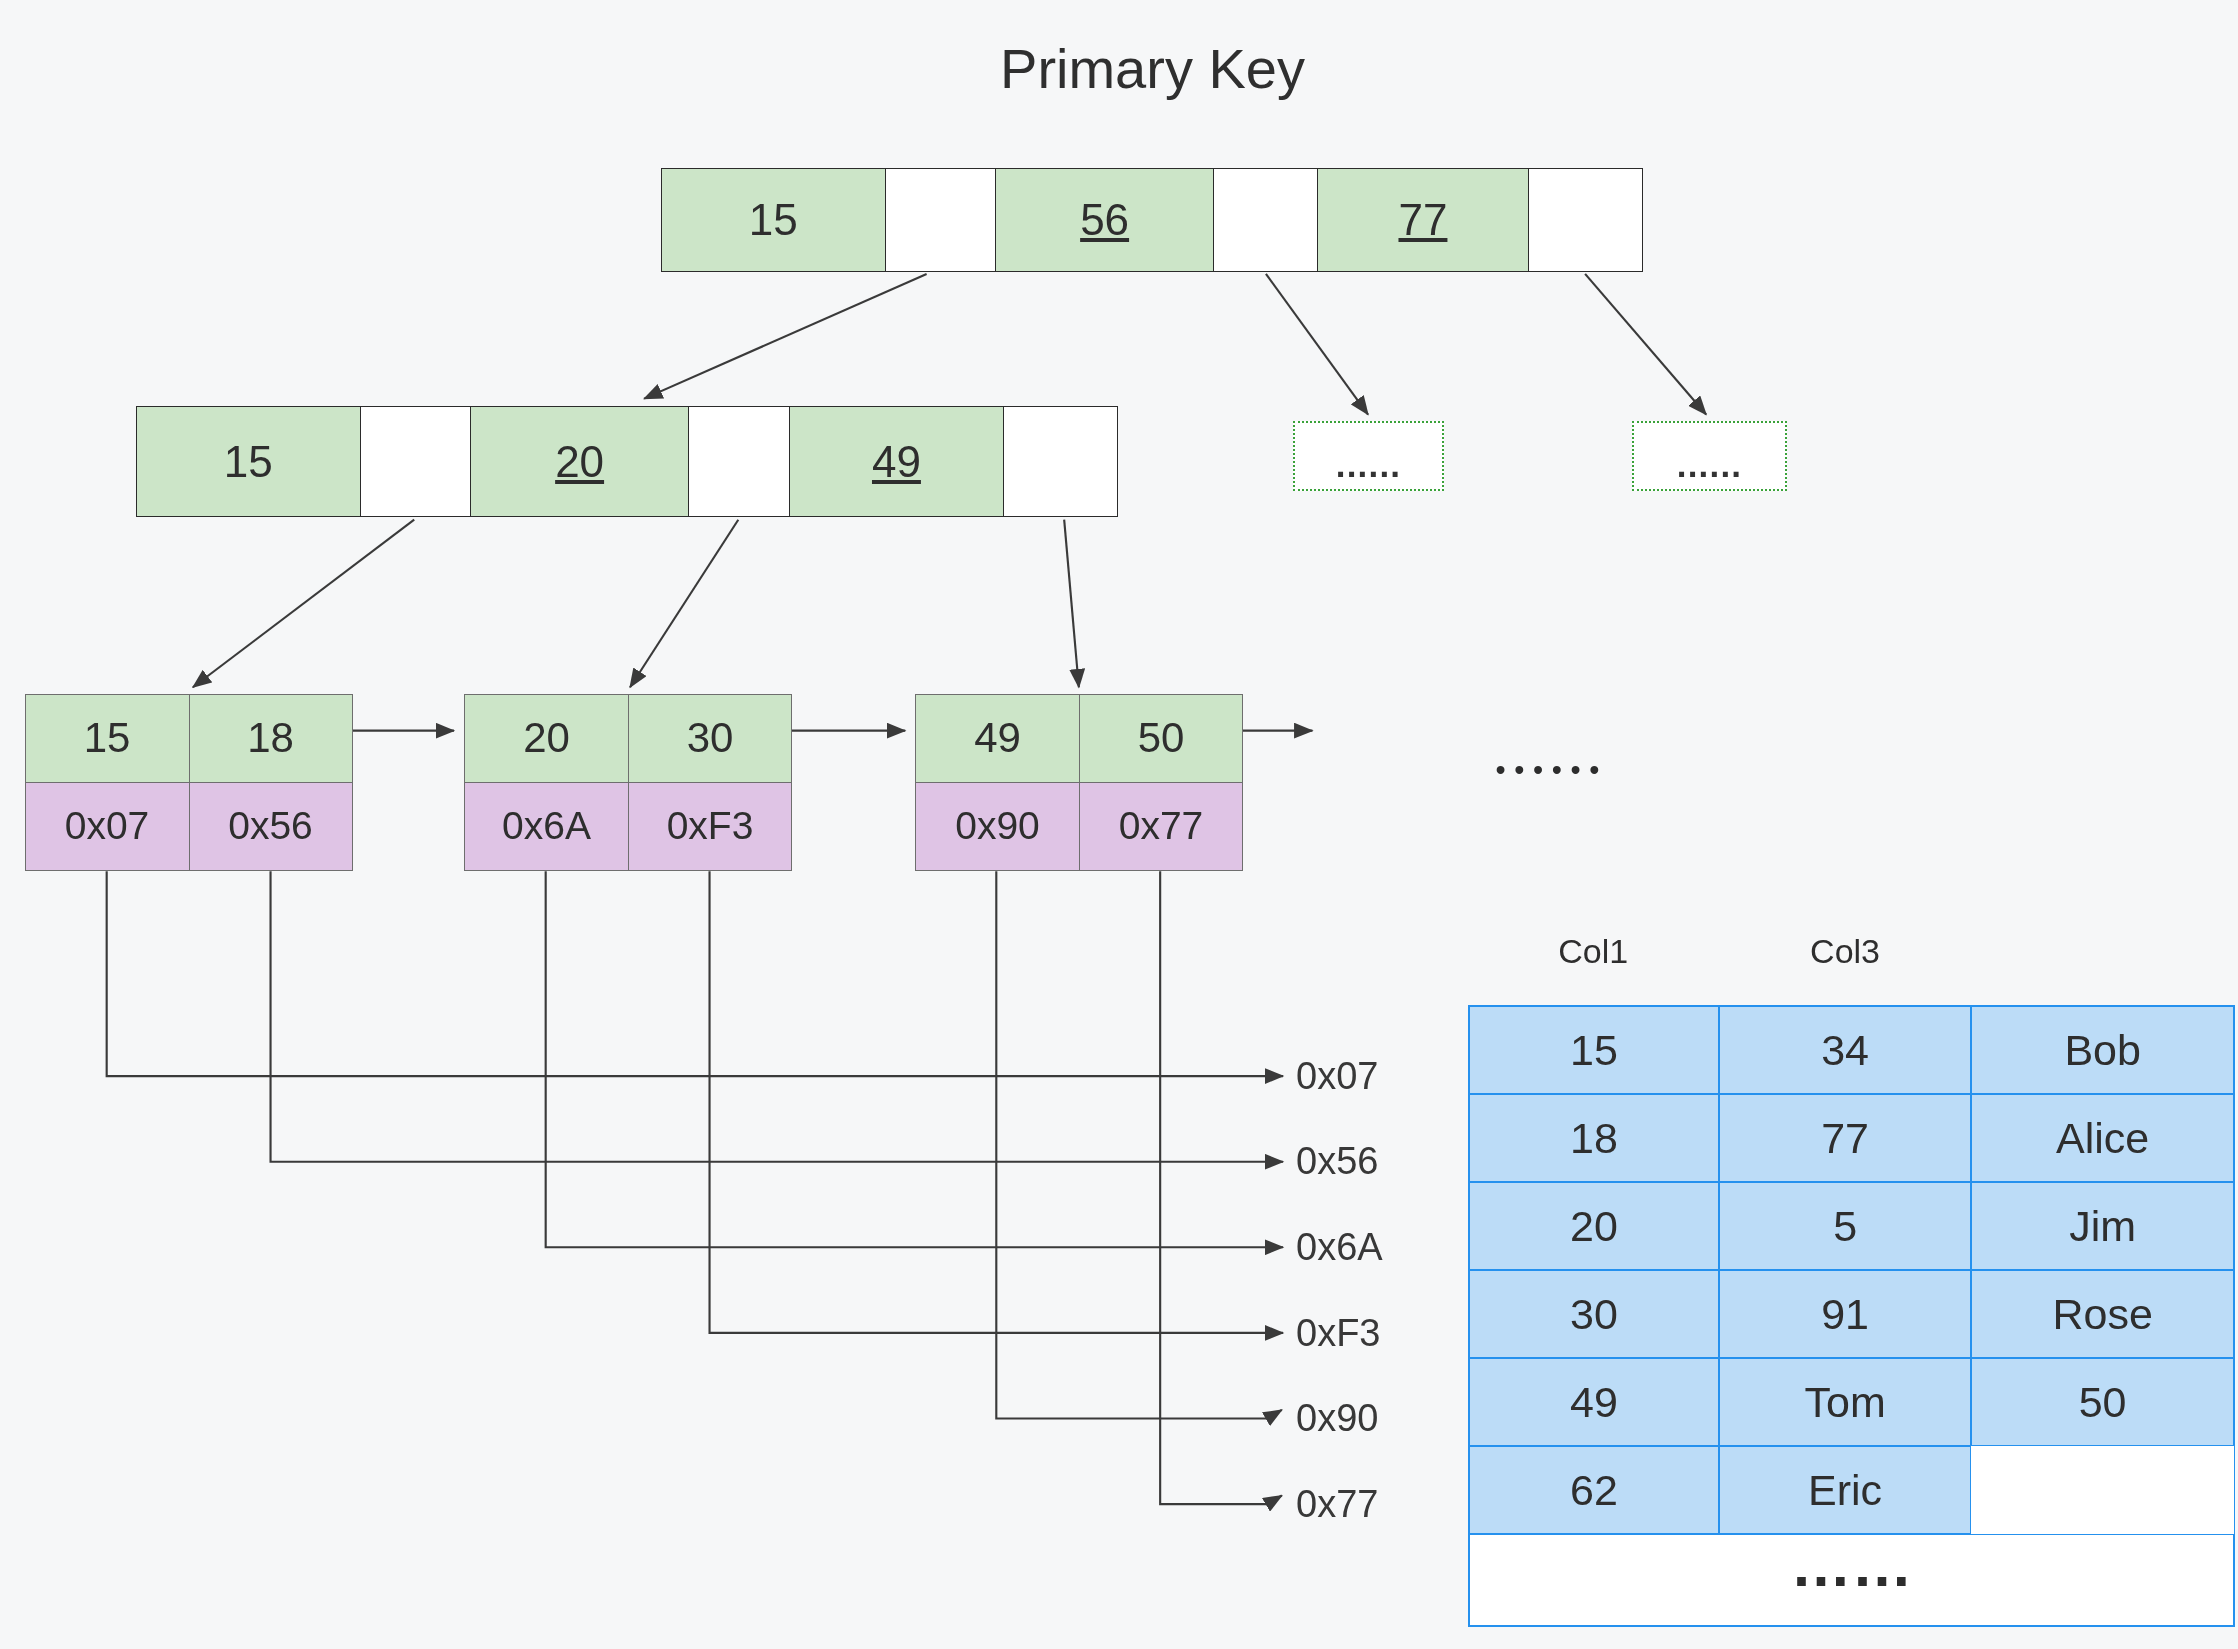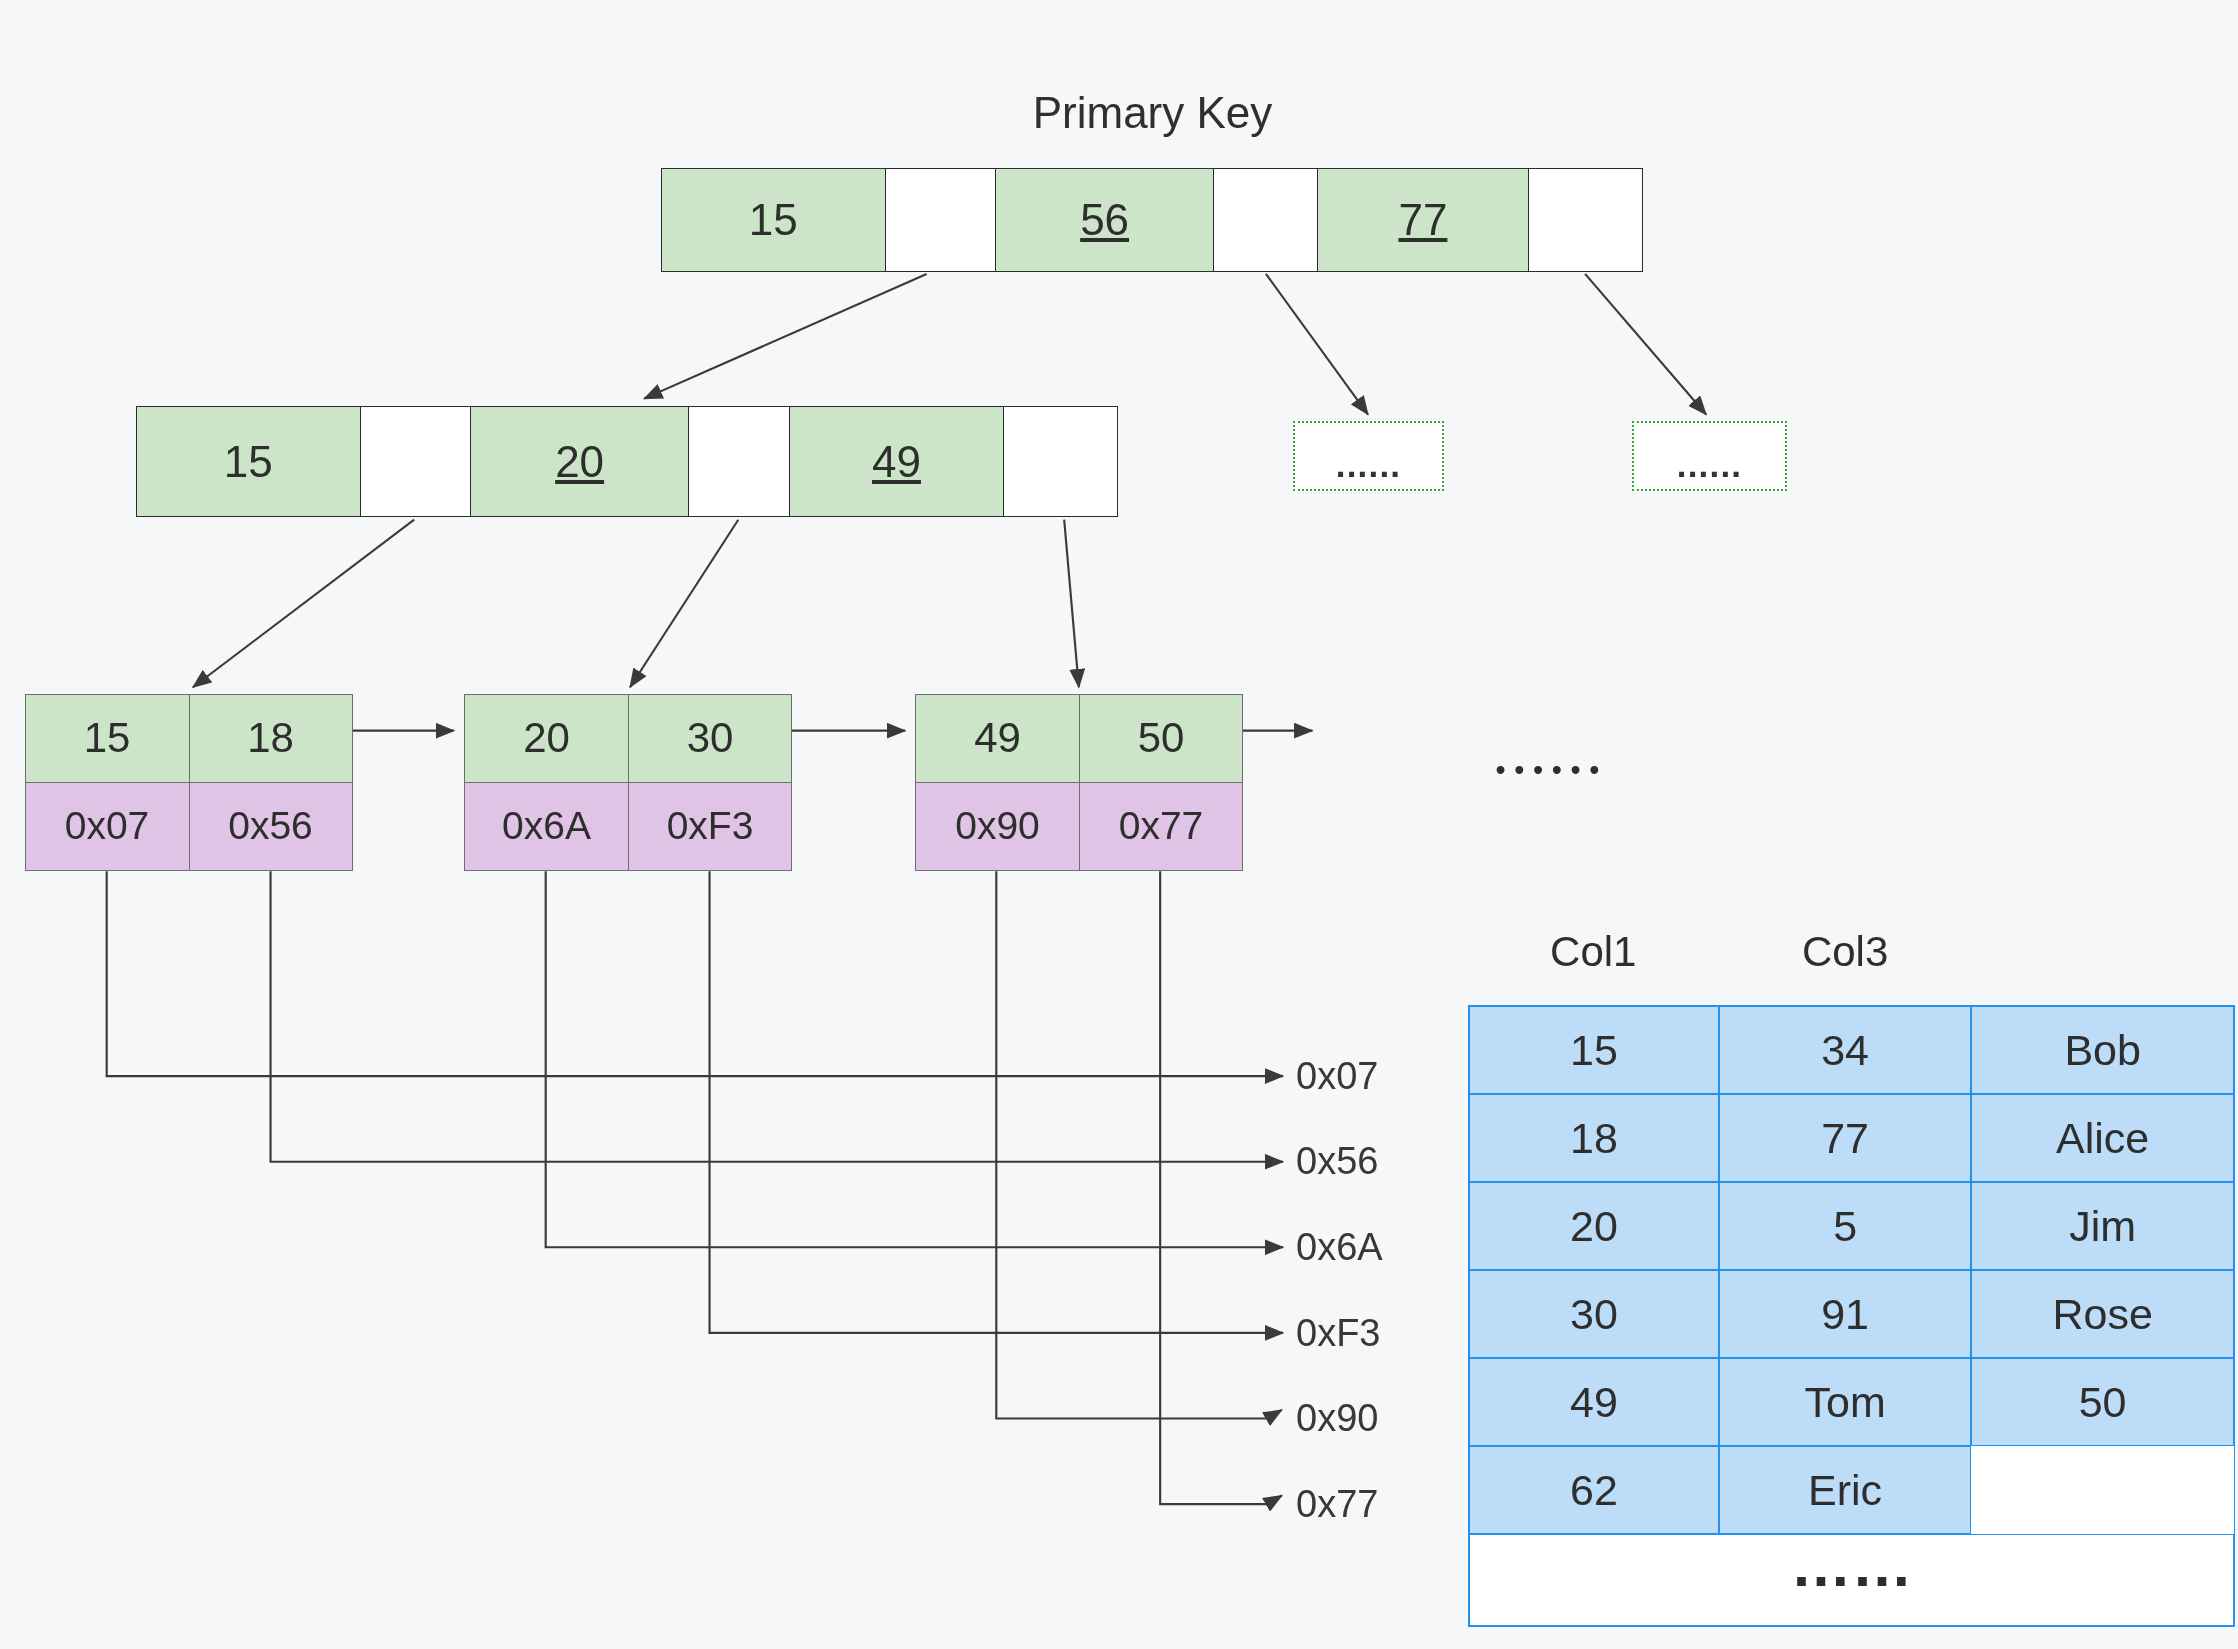--- a/index.html
+++ b/index.html
@@ -16,21 +16,21 @@
     overflow:hidden;
   }
   #canvas{position:relative;width:2239px;height:1649px;}
   #connectors{position:absolute;left:0;top:0;width:2239px;height:1649px;pointer-events:none;}
   #connectors path{stroke:var(--line);stroke-width:3.5;fill:none;}
   #connectors marker path{fill:var(--line);stroke:none;}
 
   .abs{position:absolute;}
   .title{
     left:816px;top:35px;width:673px;height:67px;
-    font-size:44px;text-align:center;line-height:67px;color:#2f2f2f;margin-top:44px;
+    font-size:56px;text-align:center;line-height:67px;color:#2f2f2f;
   }
 
   
   .node{display:flex;border:1.8px solid var(--node-border);background:#fff;}
   .node .cell{
     display:flex;align-items:center;justify-content:center;
     font-size:44px;height:100%;
   }
   .node .cell + .cell{border-left:1.8px solid var(--node-border);text-decoration:underline;}
   .key{background:var(--key-cell);}
@@ -76,21 +76,21 @@
     left:1296px;width:147px;height:43px;line-height:43px;
     font-size:38px;color:#383838;text-align:left;
   }
 
   
   .thead{
     left:1468px;top:918px;width:767px;height:67px;
     display:grid;grid-template-columns:410fr 414fr 431fr;
   }
   .thead .hcell{
-    display:flex;align-items:center;justify-content:center;font-size:42px;
+    display:flex;align-items:center;justify-content:center;font-size:34px;
   }
   .rtable{
     left:1468px;top:1005px;width:767px;height:622px;
     display:grid;grid-template-columns:410fr 414fr 431fr;
     grid-template-rows:repeat(6,88px) 1fr;
     border:1.8px solid var(--table-border);background:#fff;
   }
   .rtable .tcell{
     background:var(--table-cell);border:1.8px solid var(--table-border);
     display:flex;align-items:center;justify-content:center;font-size:43px;

